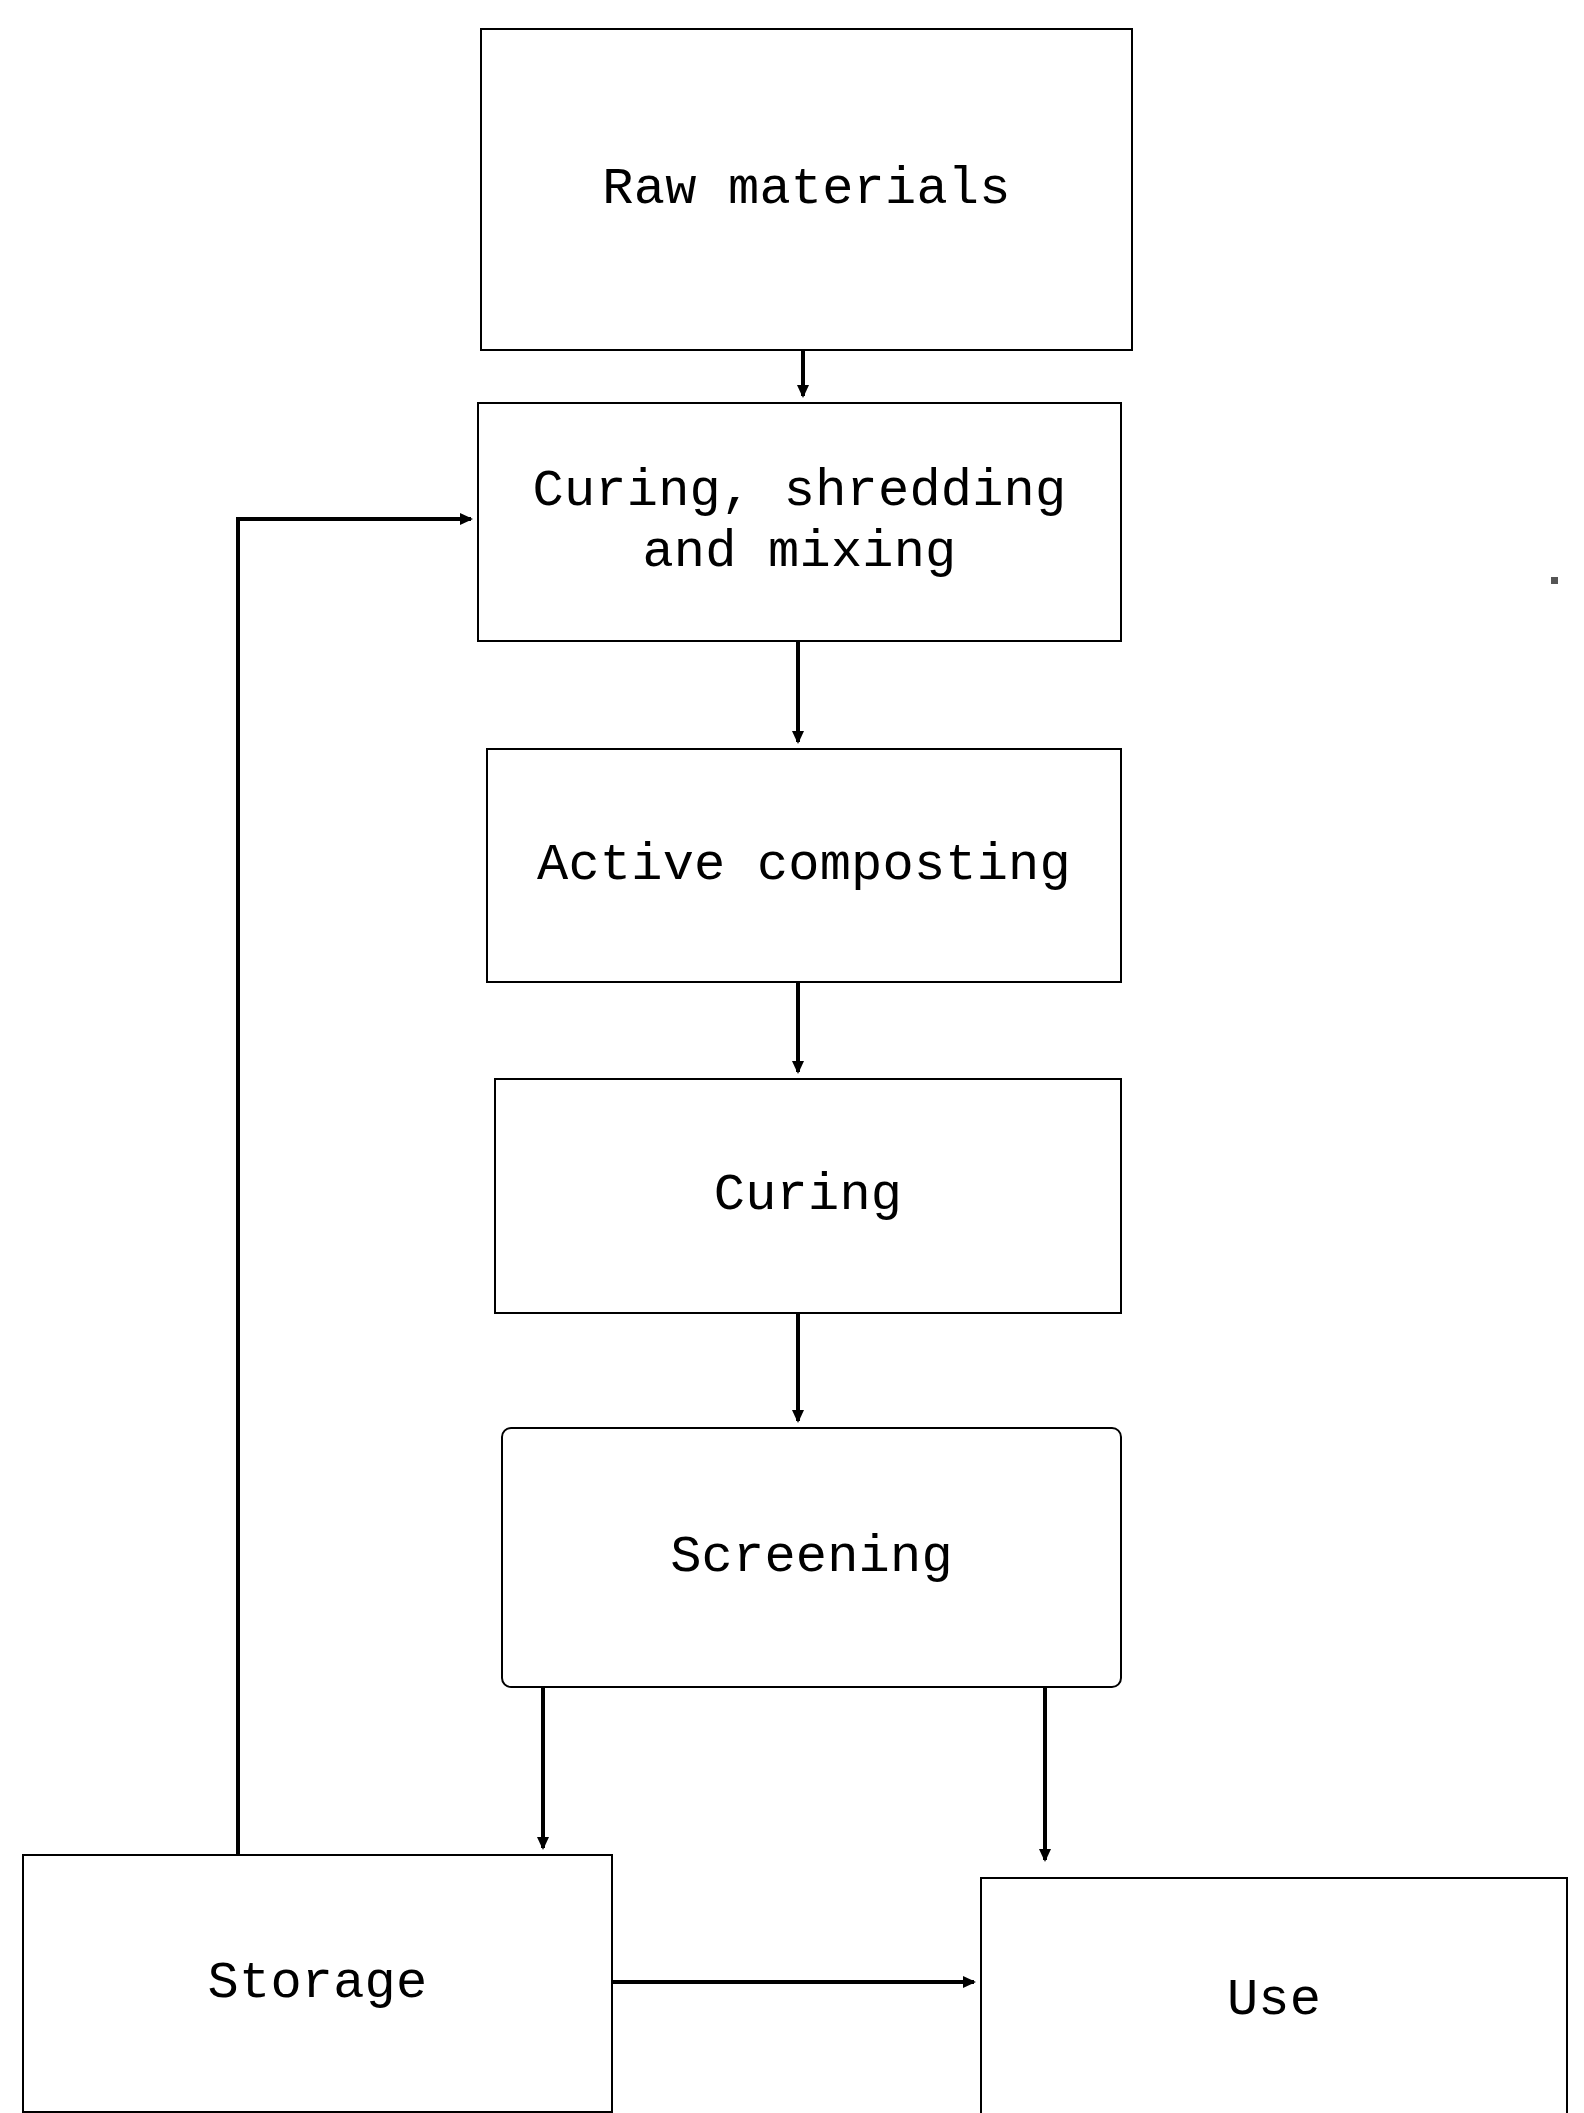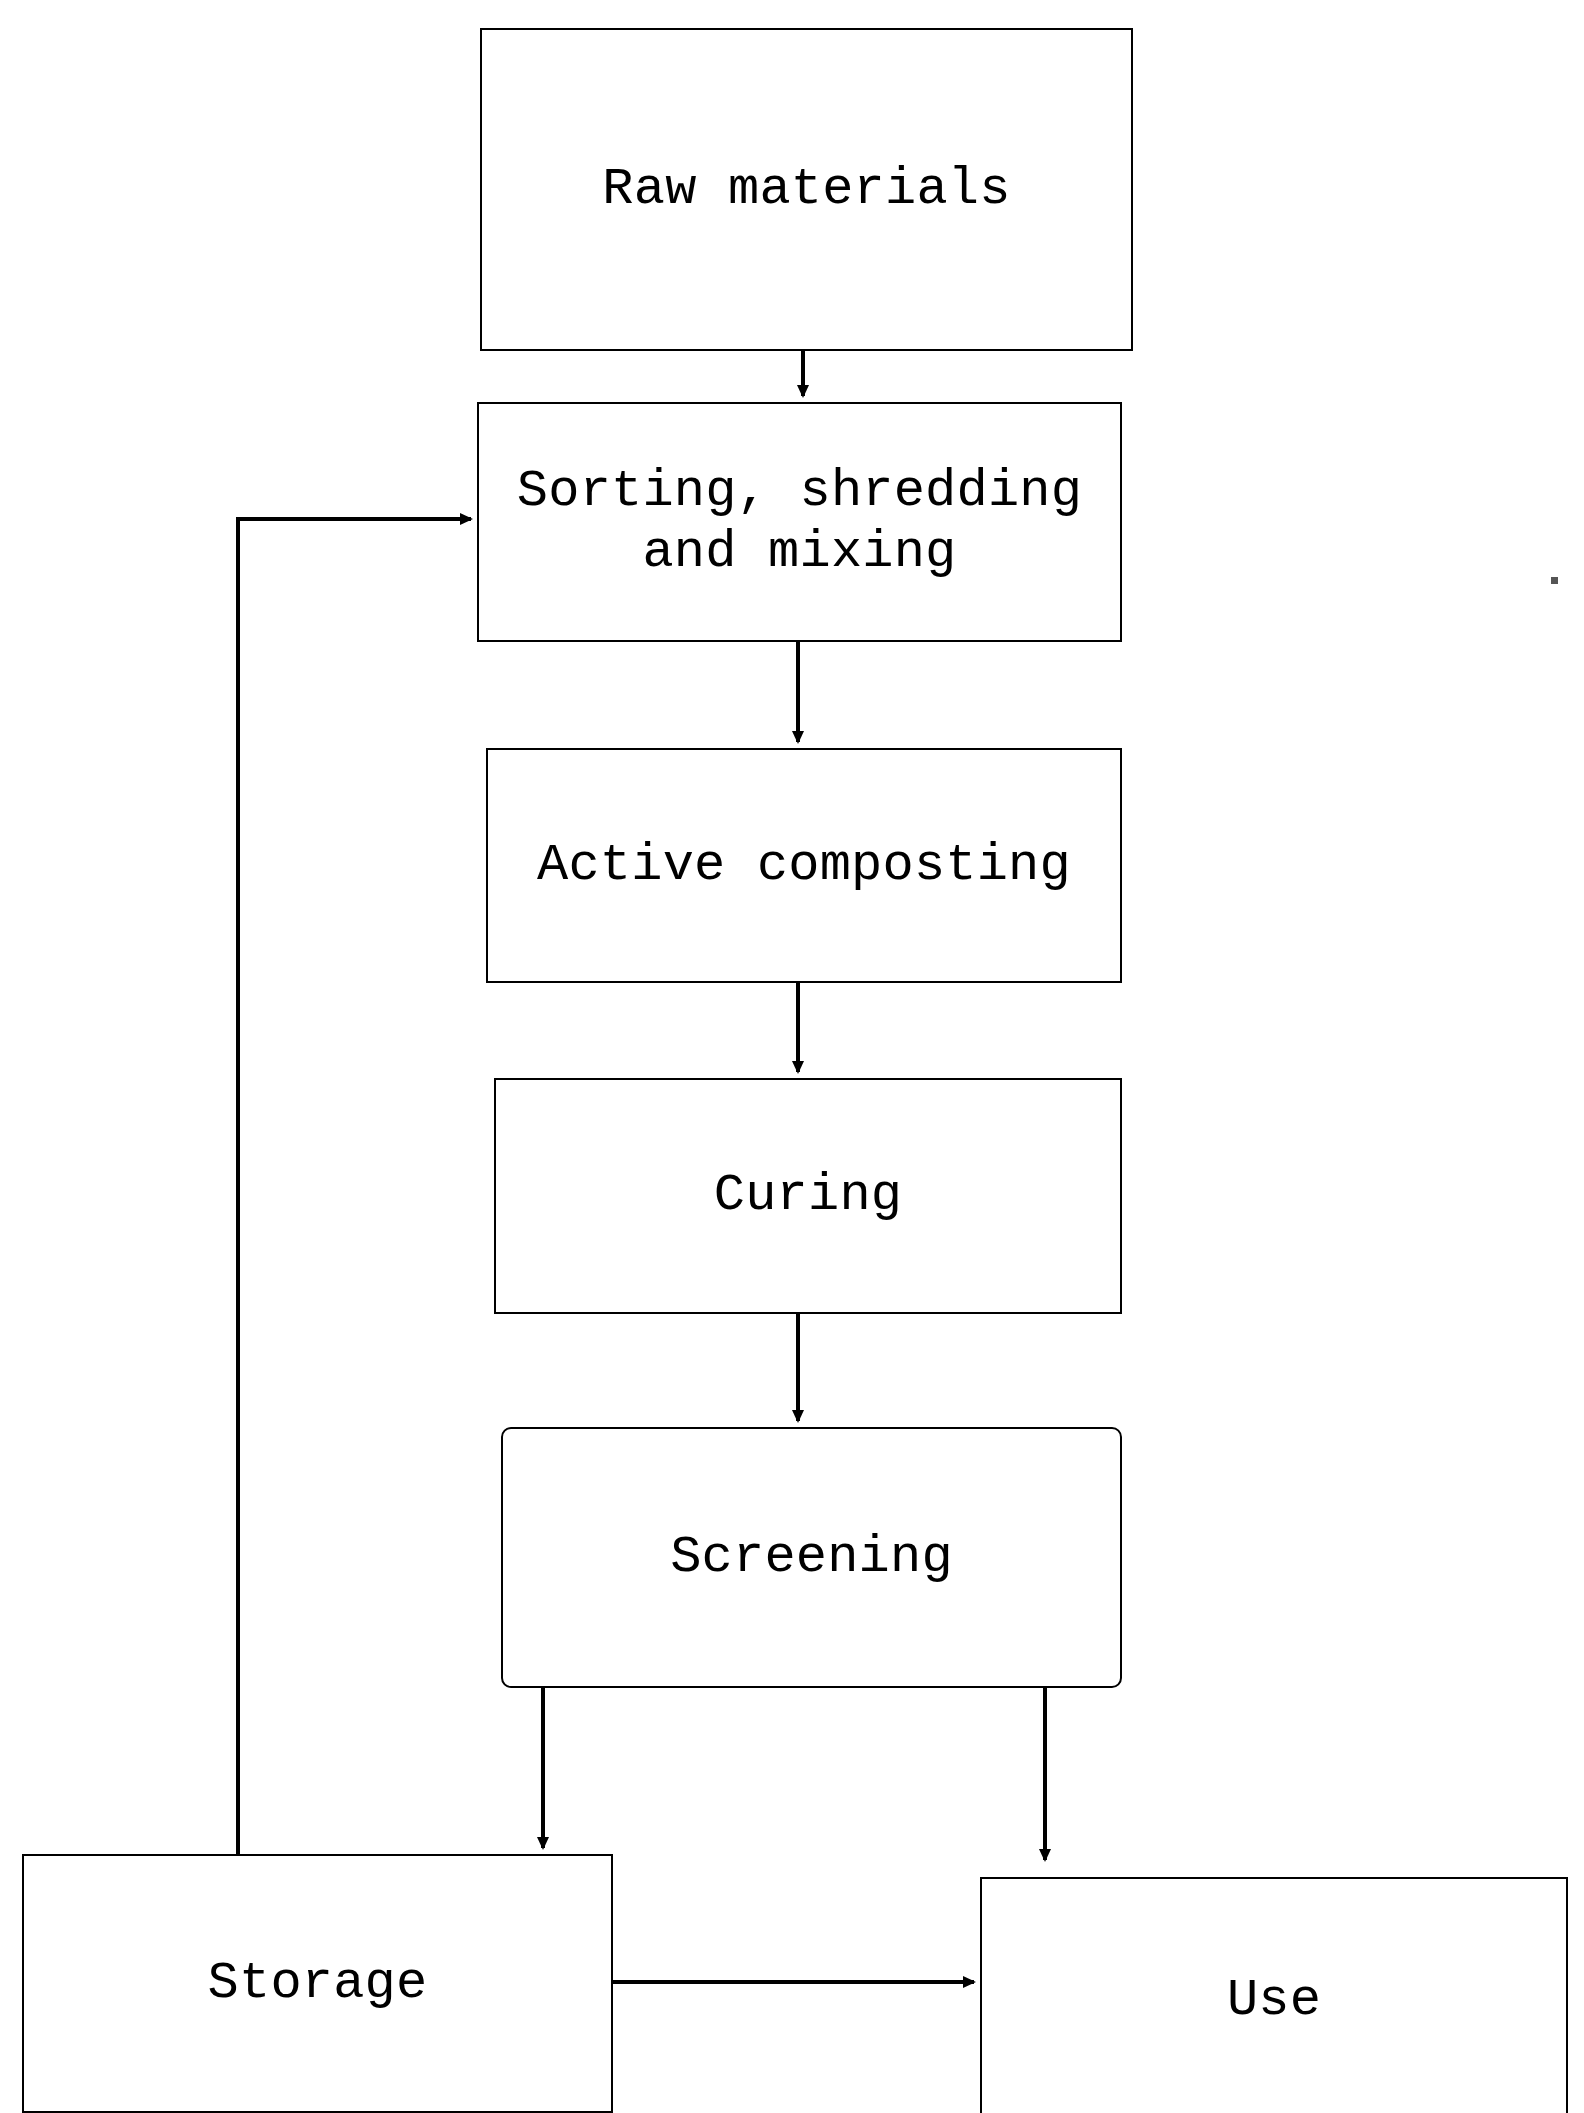--- a/index.html
+++ b/index.html
@@ -94,21 +94,21 @@
     <g>
       <polyline points="238,1854 238,519 471,519" fill="none" stroke="#000000" stroke-width="4" marker-end="url(#arrowhead)"></polyline>
     </g>
   </svg>
 
   <div class="node" style="left:480px; top:28px; width:653px; height:323px;">
     <span class="node-label">Raw materials</span>
   </div>
 
   <div class="node" style="left:477px; top:402px; width:645px; height:240px;">
-    <span class="node-label">Sorting, shredding
+    <span class="node-label">Curing, shredding
 and mixing</span>
   </div>
 
   <div class="node" style="left:486px; top:748px; width:636px; height:235px;text-align:right;">
     <span class="node-label">Active composting</span>
   </div>
 
   <div class="node" style="left:494px; top:1078px; width:628px; height:236px;">
     <span class="node-label">Curing</span>
   </div>

